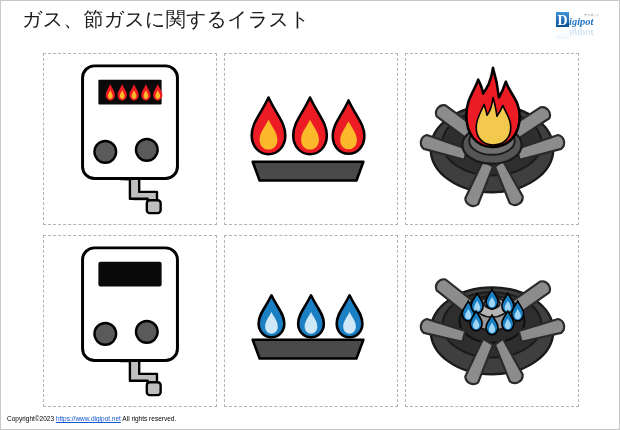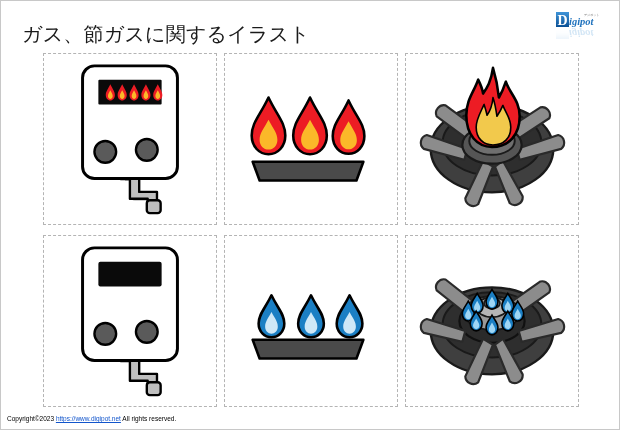--- a/index.html
+++ b/index.html
@@ -17,21 +17,21 @@
     background: #ffffff;
     border: 1px solid #c8c8c8;
     box-sizing: border-box;
     overflow: hidden;
   }
 
   
   #page-title {
     position: absolute;
     left: 21px;
-    top: 20px;
+    top: 5px;
     font-size: 20px;
     line-height: 26px;
     color: #1a1a1a;
     font-family: "DejaVu Sans", "Liberation Sans", sans-serif;
     font-weight: 400;
     letter-spacing: 0.2px;
     white-space: nowrap;
   }
 
   

